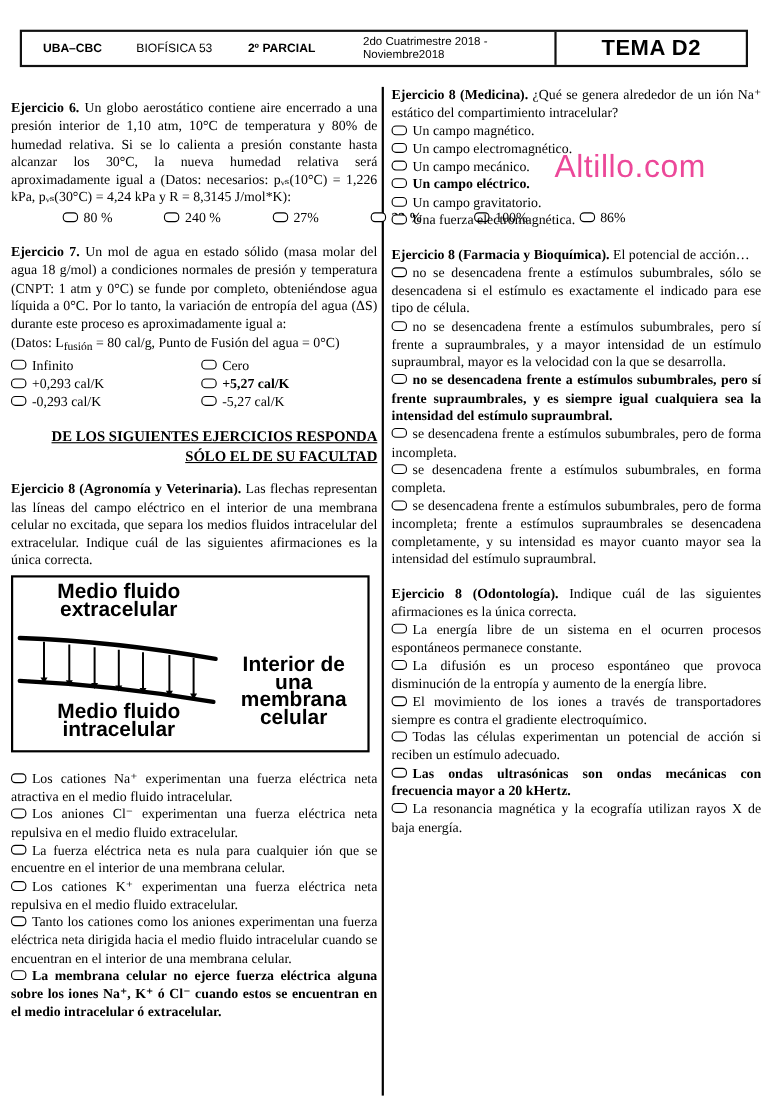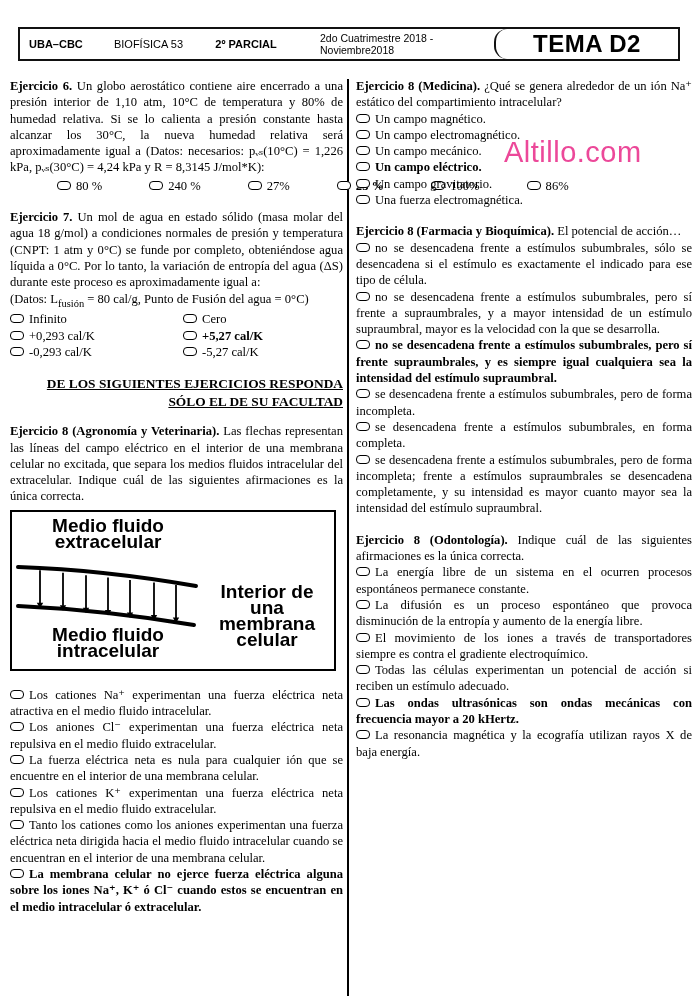--- a/index.html
+++ b/index.html
@@ -13,32 +13,32 @@
   }
 
   
   .header-box{
     position:absolute;left:18px;top:27px;width:662px;height:34px;
     border:2px solid #111;box-sizing:border-box;
     display:flex;align-items:center;
     font-family:"Liberation Sans","DejaVu Sans",sans-serif;
   }
   .hc{flex:none;}
-  .hc1{width:72px;padding-left:9px;font-weight:bold;font-size:11px;}
+  .hc1{width:72px;padding-left:19px;font-weight:bold;font-size:11px;}
   .hc2{width:95px;text-align:center;font-size:11px;}
   .hc3{width:100px;text-align:center;font-weight:bold;font-size:11px;}
   .hc4{width:198px;box-sizing:border-box;padding-left:24px;font-size:10.5px;line-height:12.5px;}
   .hc5{flex:1;align-self:stretch;border-left:2px solid #111;
        display:flex;align-items:center;justify-content:center;
-       font-weight:bold;font-size:24px;letter-spacing:.5px;border-radius:13px;}
+       font-weight:bold;font-size:20px;letter-spacing:.5px;}
 
   
   .col-divider{position:absolute;left:347px;top:79px;width:1.6px;height:917px;background:#000;}
   .col{position:absolute;top:78px;}
-  .col-left{left:10px;width:333px;}
+  .col-left{left:10px;width:333px;margin-top:12px;}
   .col-right{left:356px;width:336px;}
 
   p{margin:0;text-align:justify;}
   .group{margin-bottom:15px;}
   .lbl{font-weight:bold;}
   .b{font-weight:bold;}
   .nowrap{white-space:nowrap;}
 
   
   .cb{

